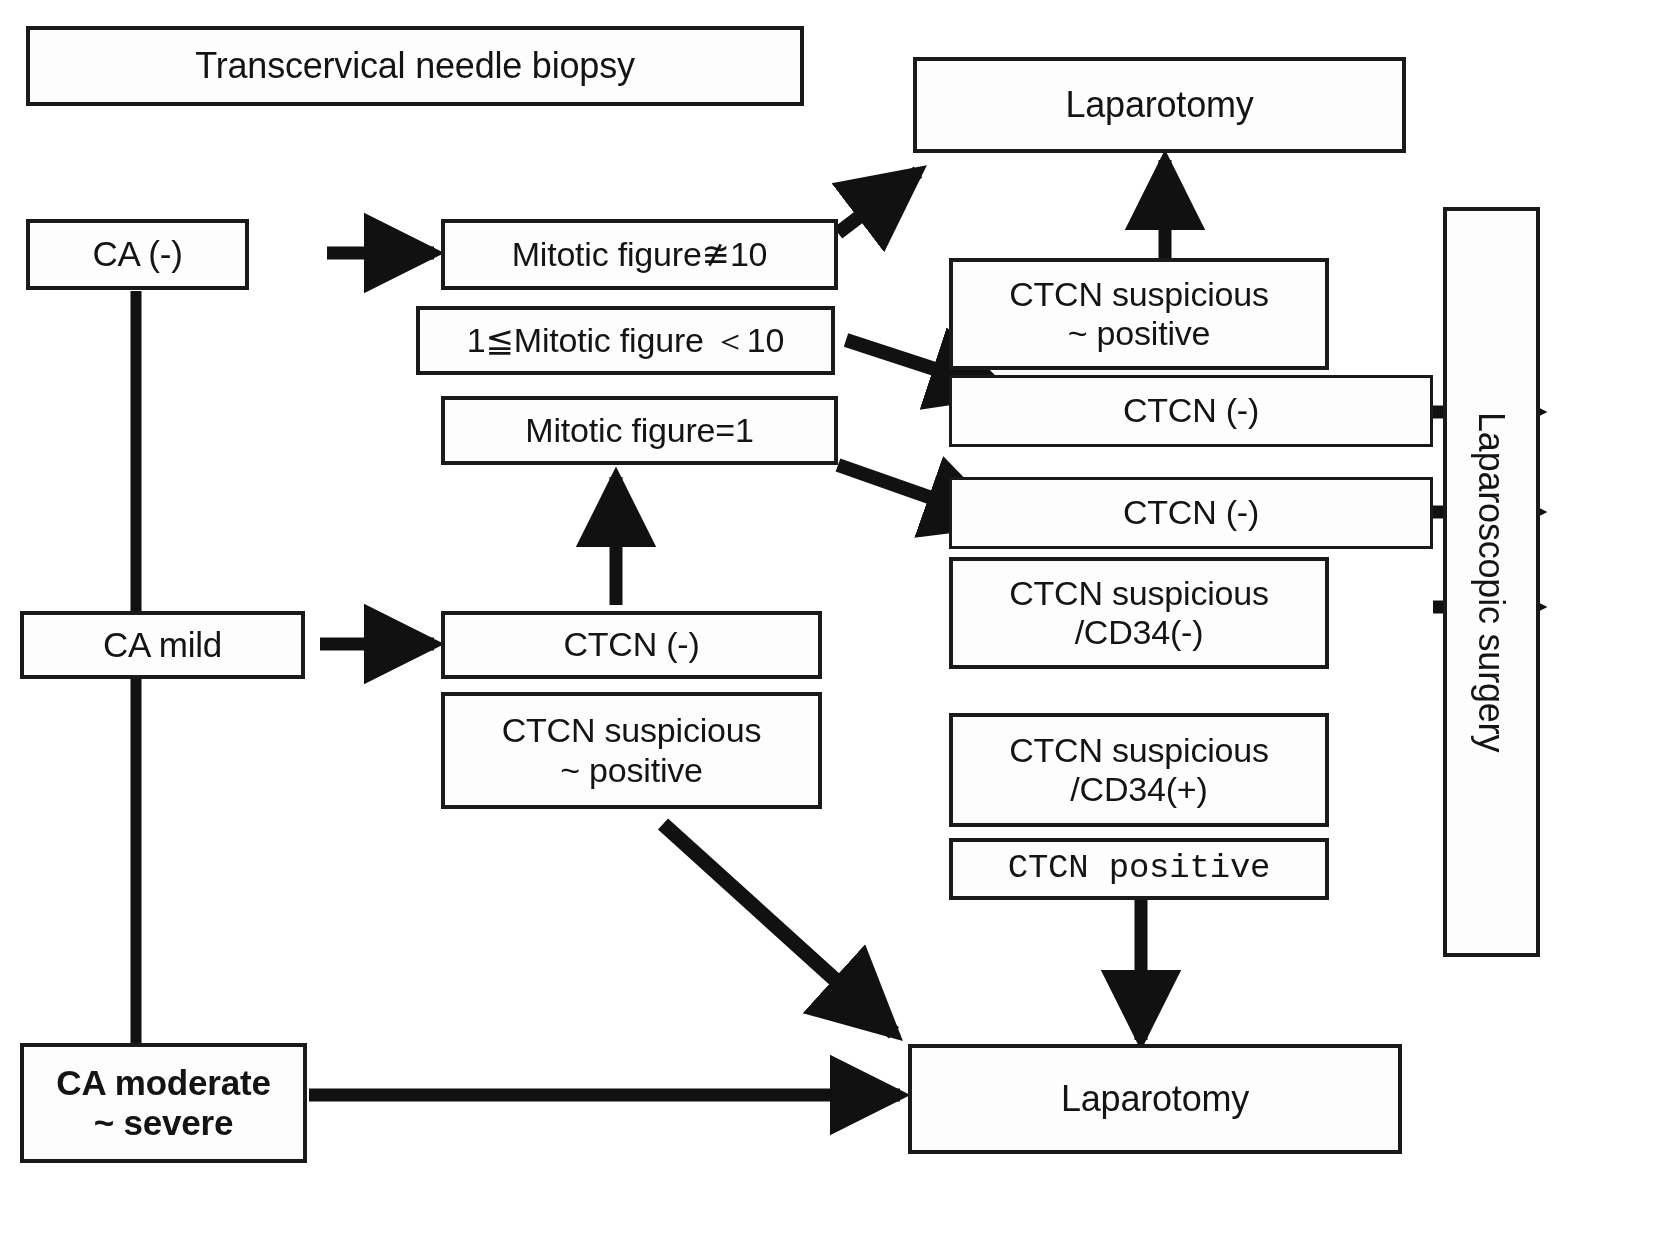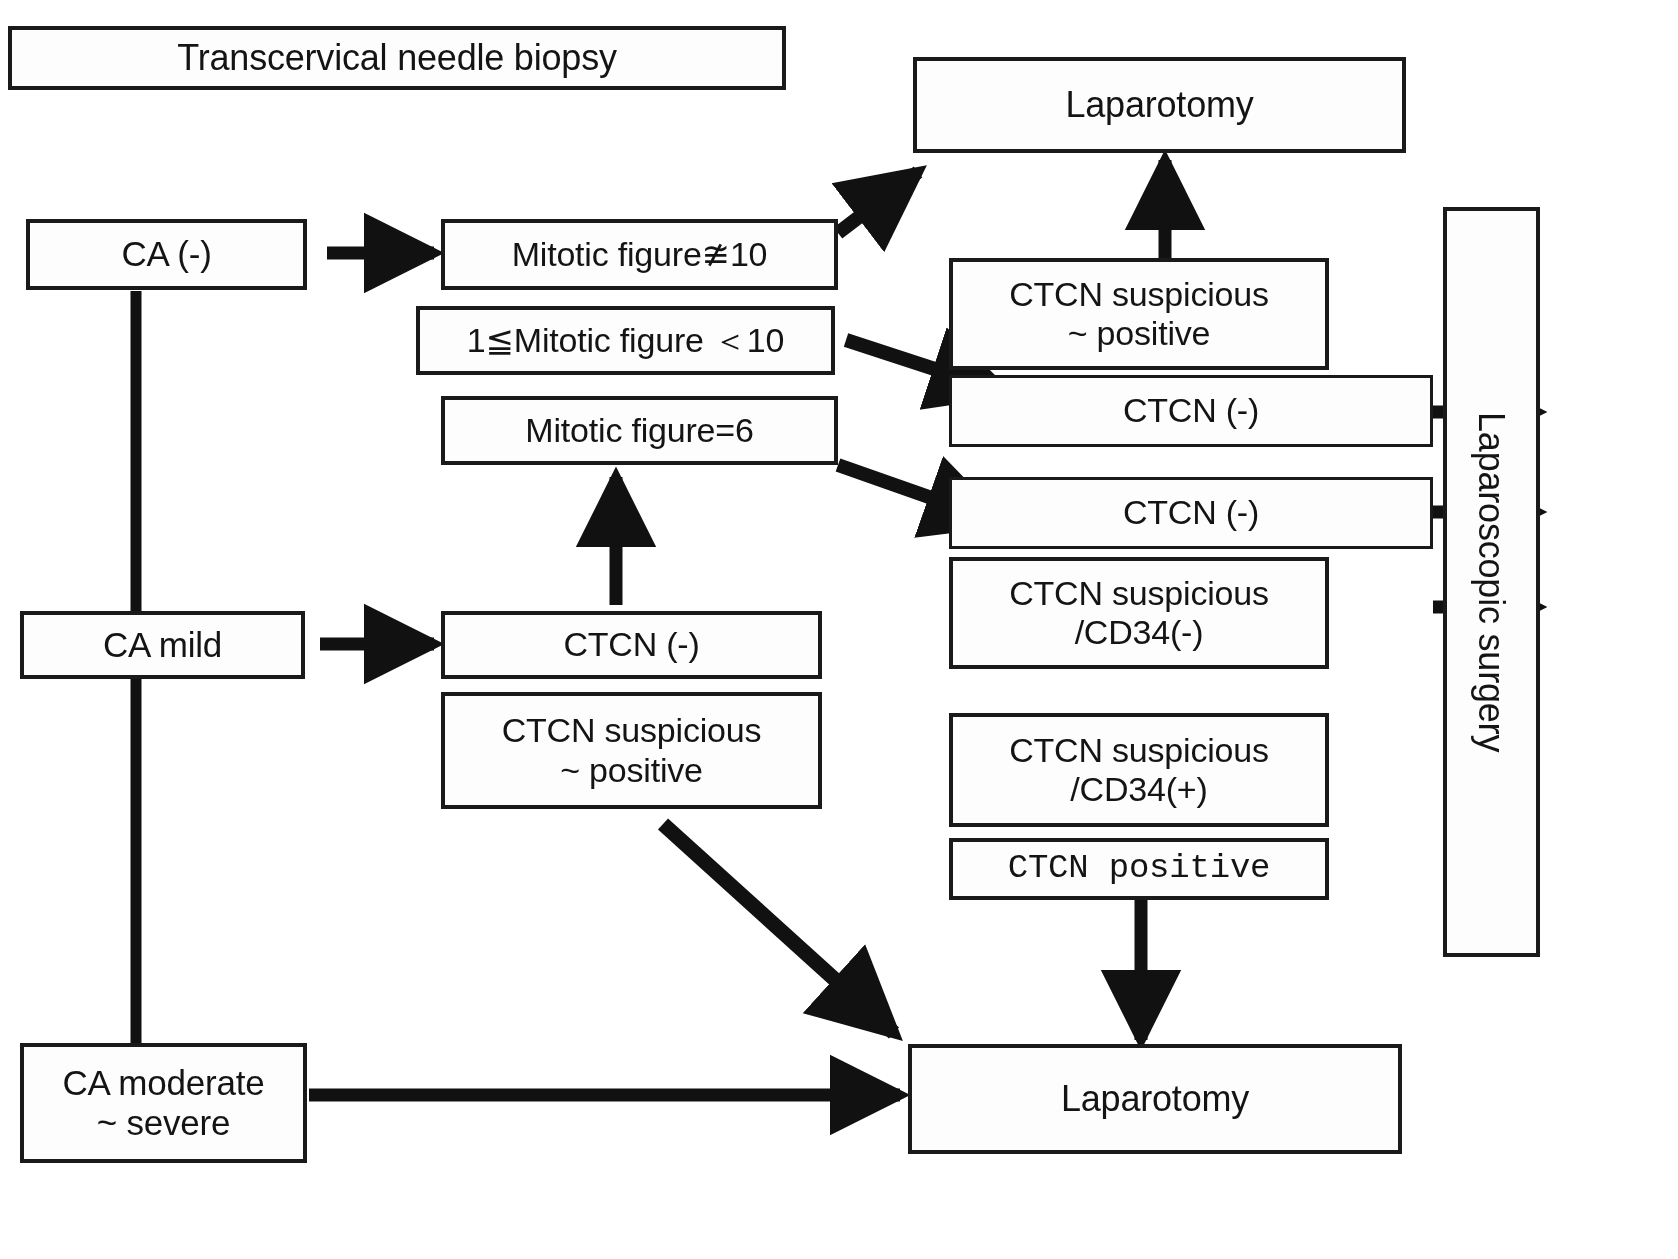--- a/index.html
+++ b/index.html
@@ -73,40 +73,40 @@
 
     <line class="ln" x1="1433" y1="607" x2="1537" y2="607" stroke-width="13" marker-end="url(#ah)"></line>
 
     <line class="ln" x1="663" y1="824" x2="894" y2="1033" stroke-width="15" marker-end="url(#ah)"></line>
 
     <line class="ln" x1="309" y1="1095" x2="900" y2="1095" stroke-width="13" marker-end="url(#ah)"></line>
 
     <line class="ln" x1="1141" y1="896" x2="1141" y2="1040" stroke-width="13" marker-end="url(#ah)"></line>
   </svg>
 
-  <div class="node" style="left:8px;top:26px;width:778px;height:64px;font-size:36px;">Transcervical needle biopsy</div>
+  <div class="node" style="left:26px;top:26px;width:778px;height:80px;font-size:36px;">Transcervical needle biopsy</div>
 
   <div class="node" style="left:913px;top:57px;width:493px;height:96px;font-size:36px;">Laparotomy</div>
 
-  <div class="node" style="left:26px;top:219px;width:281px;height:71px;font-size:35px;">CA (-)</div>
+  <div class="node" style="left:26px;top:219px;width:223px;height:71px;font-size:35px;">CA (-)</div>
 
   <div class="node" style="left:441px;top:219px;width:397px;height:71px;font-size:34px;text-align:right;">Mitotic figure≇10</div>
 
   <div class="node" style="left:416px;top:306px;width:419px;height:69px;font-size:34px;">1≦Mitotic figure ＜10</div>
 
-  <div class="node" style="left:441px;top:396px;width:397px;height:69px;font-size:34px;">Mitotic figure=6</div>
+  <div class="node" style="left:441px;top:396px;width:397px;height:69px;font-size:34px;">Mitotic figure=1</div>
 
   <div class="node" style="left:20px;top:611px;width:285px;height:68px;font-size:35px;">CA mild</div>
 
   <div class="node" style="left:441px;top:611px;width:381px;height:68px;font-size:34px;">CTCN (-)</div>
 
   <div class="node" style="left:441px;top:692px;width:381px;height:117px;font-size:34px;">CTCN suspicious
 ~ positive</div>
 
-  <div class="node" style="left:20px;top:1043px;width:287px;height:120px;font-size:35px;">CA moderate
+  <div class="node" style="left:20px;top:1043px;width:287px;height:120px;font-size:35px;font-weight:bold;">CA moderate
 ~ severe</div>
 
   <div class="node" style="left:949px;top:258px;width:380px;height:112px;font-size:34px;">CTCN suspicious
 ~ positive</div>
 
   <div class="node thin" style="left:949px;top:375px;width:484px;height:72px;font-size:34px;">CTCN (-)</div>
 
   <div class="node thin" style="left:949px;top:477px;width:484px;height:72px;font-size:34px;">CTCN (-)</div>
 
   <div class="node" style="left:949px;top:557px;width:380px;height:112px;font-size:34px;">CTCN suspicious

